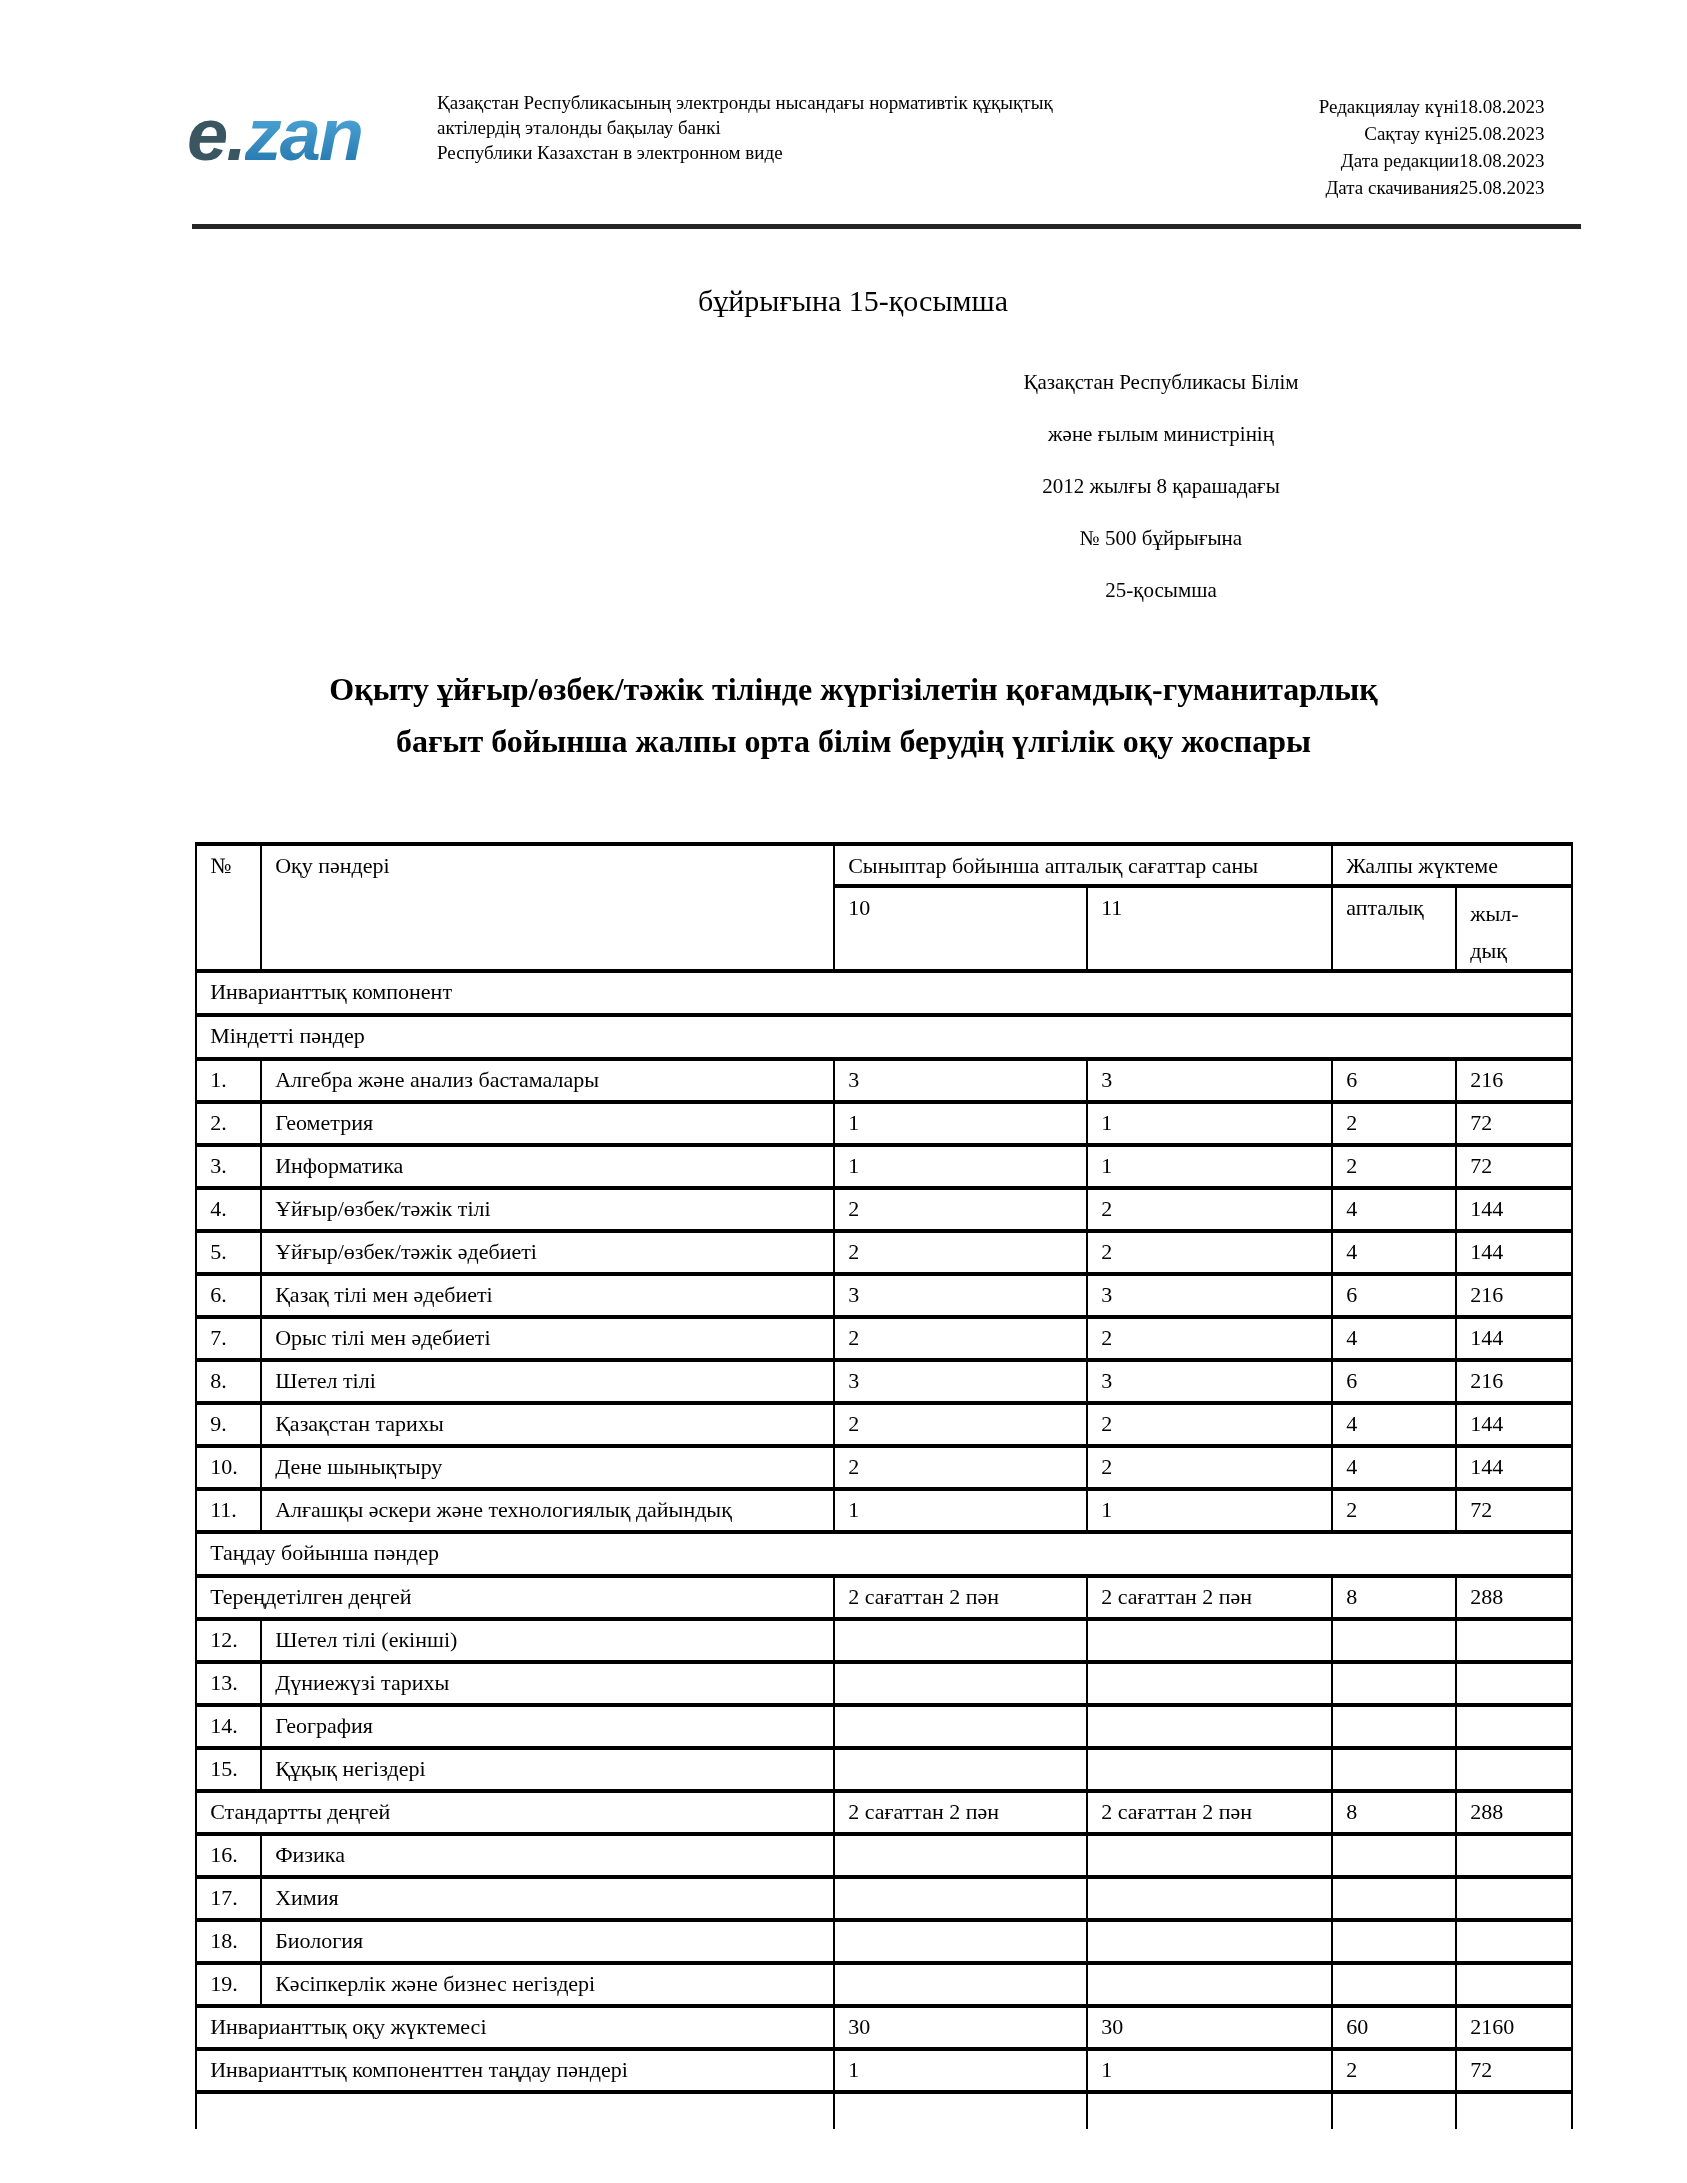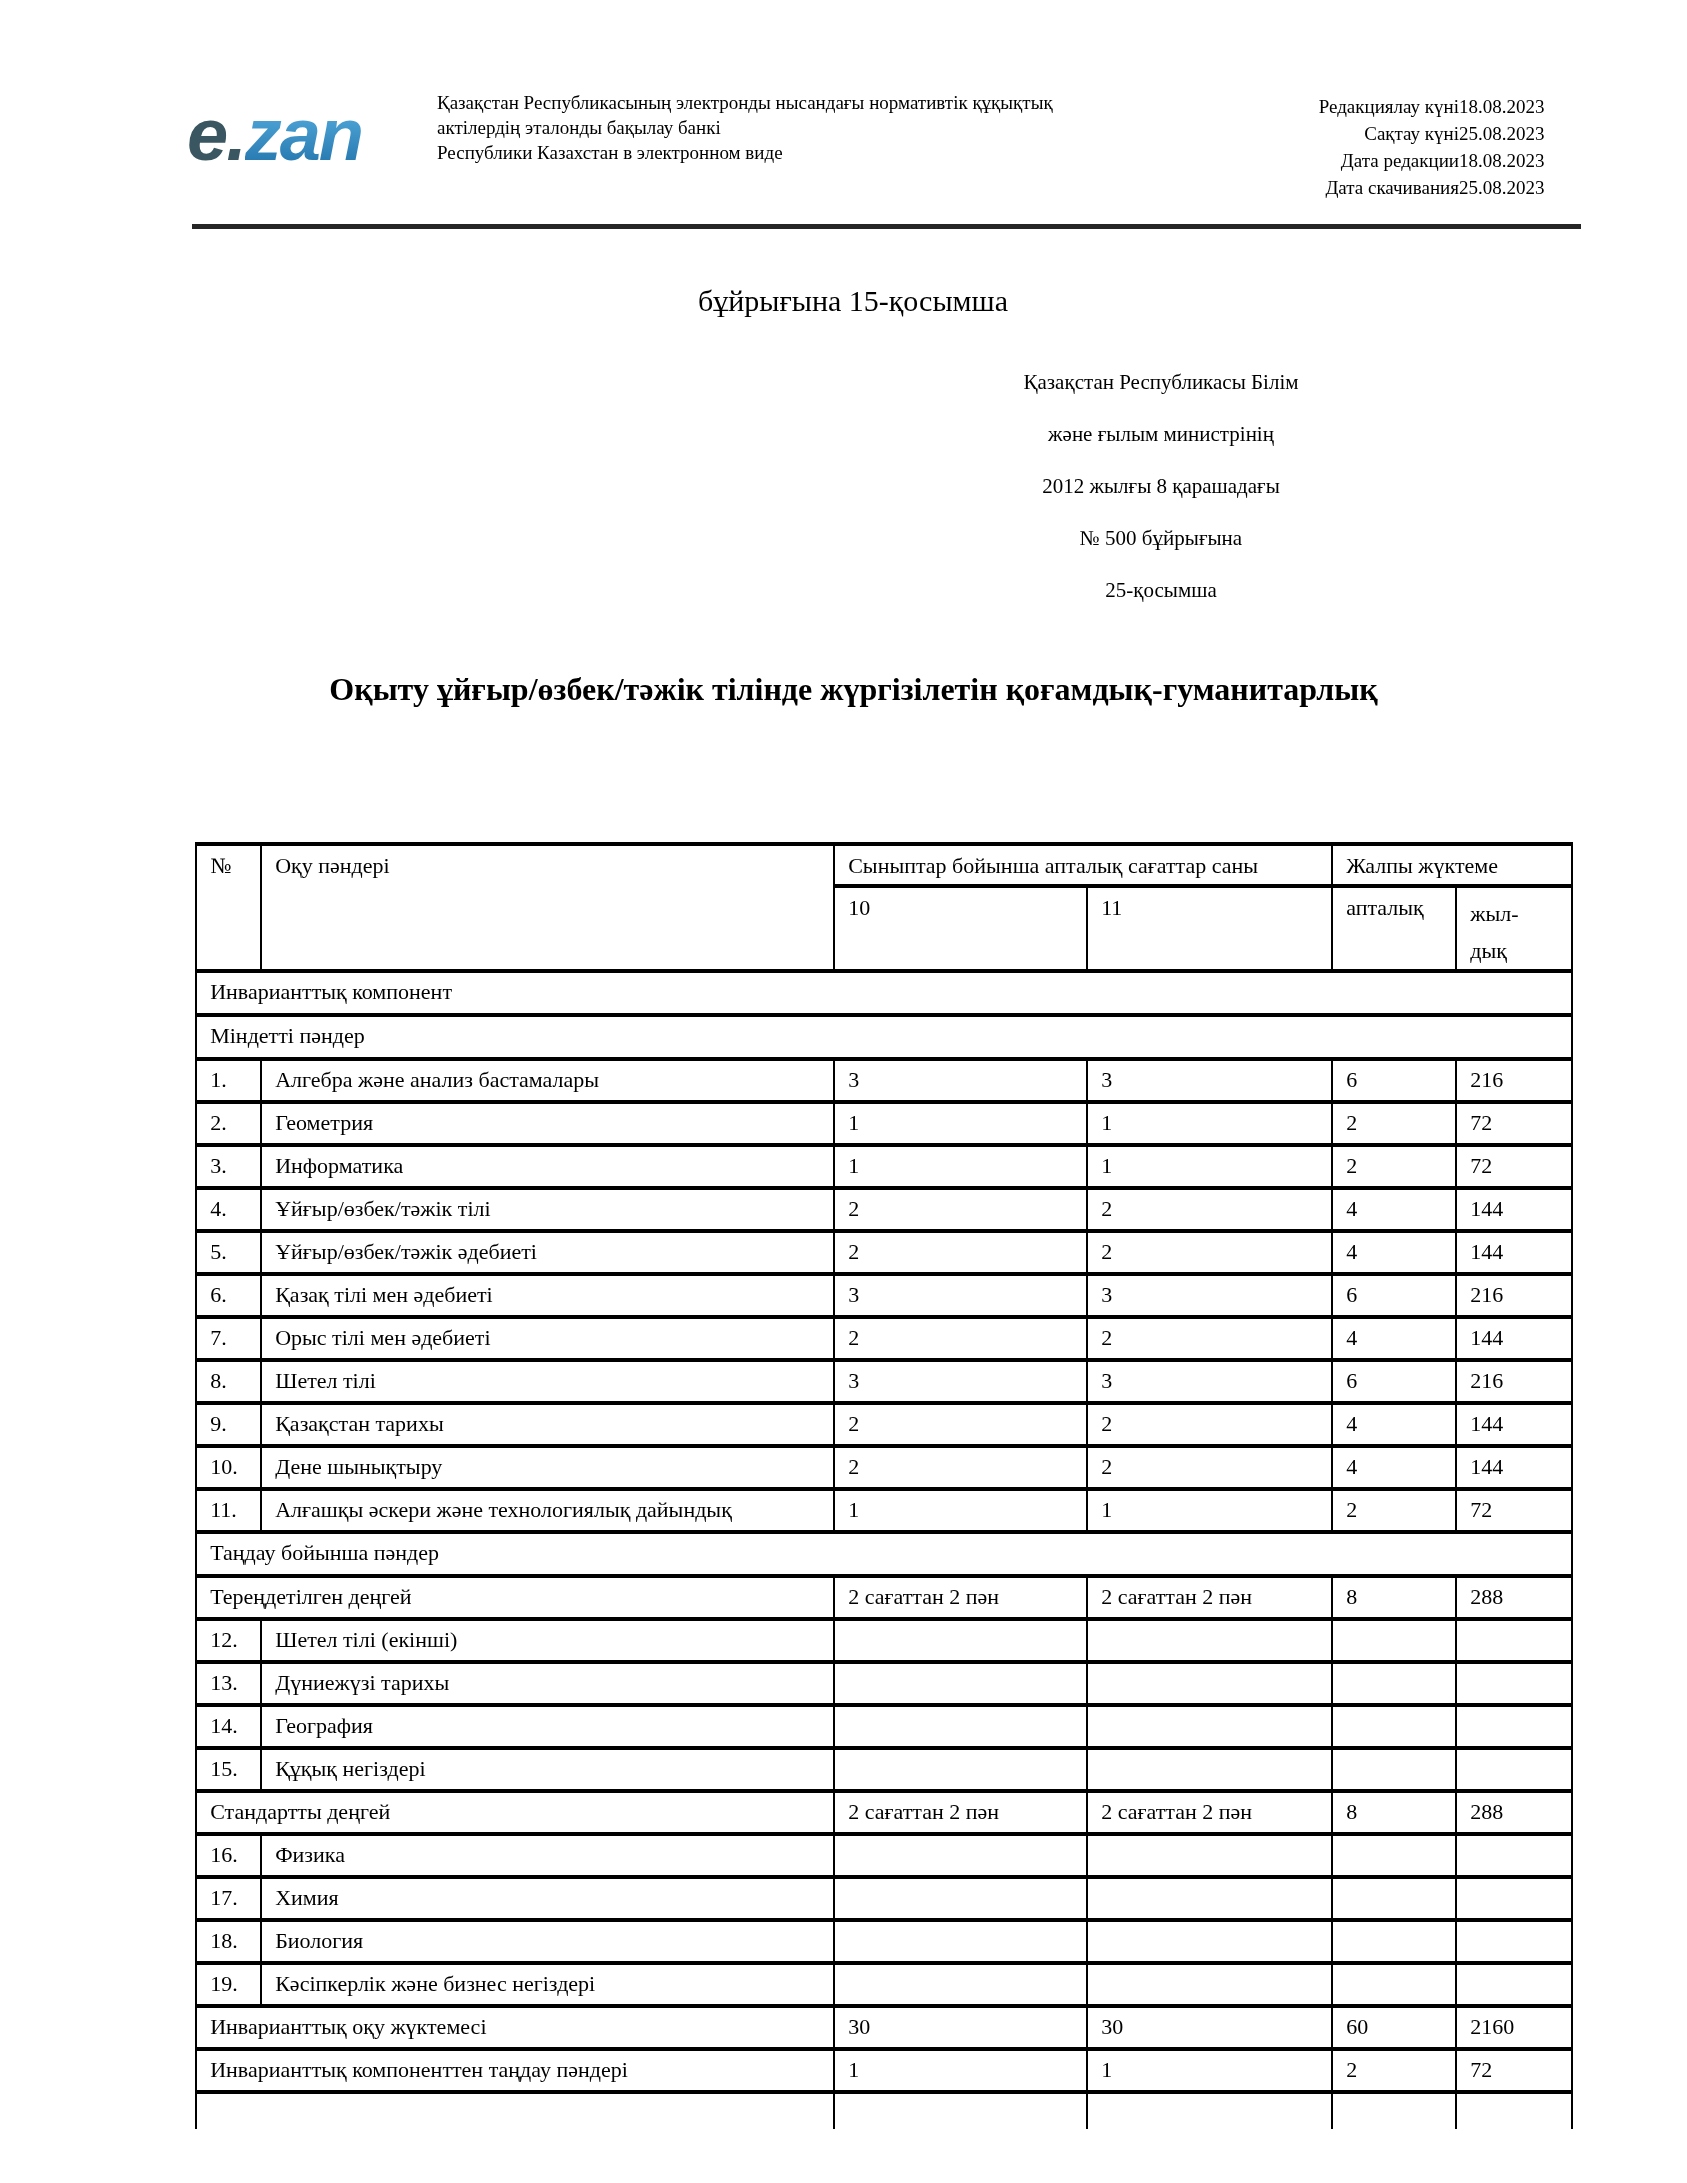--- a/index.html
+++ b/index.html
@@ -121,20 +121,21 @@
 <div class="appendix-b">
   <div>Қазақстан Республикасы Білім</div>
   <div>және ғылым министрінің</div>
   <div>2012 жылғы 8 қарашадағы</div>
   <div>№ 500 бұйрығына</div>
   <div>25-қосымша</div>
 </div>
 
 <div class="doc-title">
   <div>Оқыту ұйғыр/өзбек/тәжік тілінде жүргізілетін қоғамдық-гуманитарлық</div>
+  <div>бағыт бойынша жалпы орта білім берудің үлгілік оқу жоспары</div>
 </div>
 
 <table class="doc">
   <colgroup>
     <col style="width:65px">
       <col style="width:573px">
       <col style="width:253px">
     <col style="width:245px">
       <col style="width:124px">
       <col style="width:116px">

